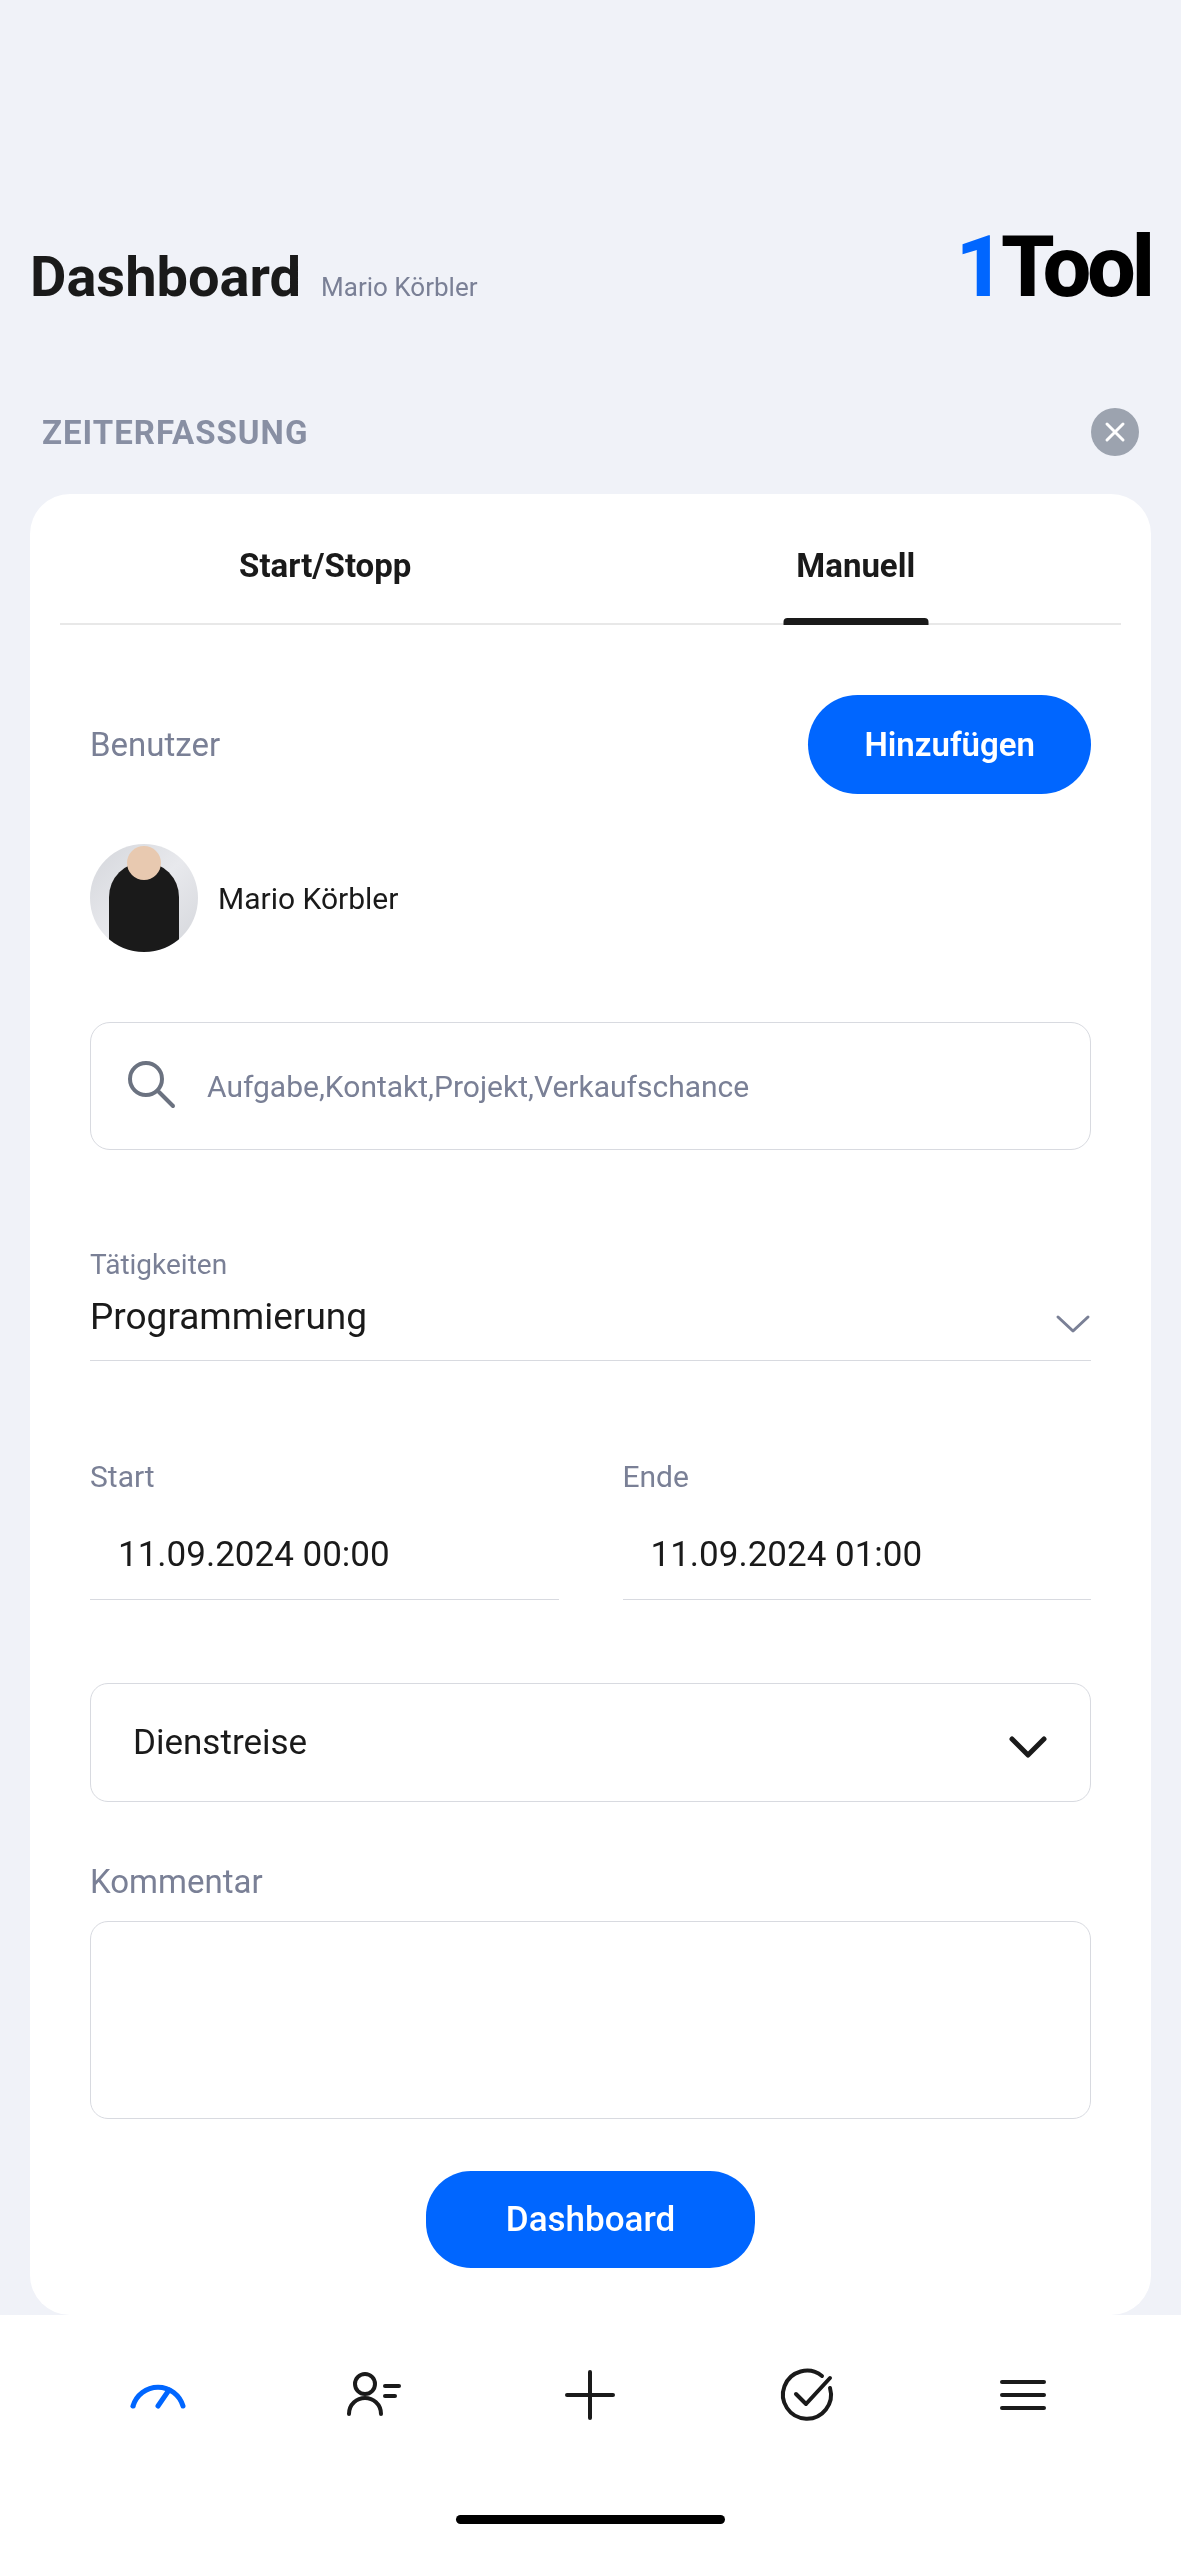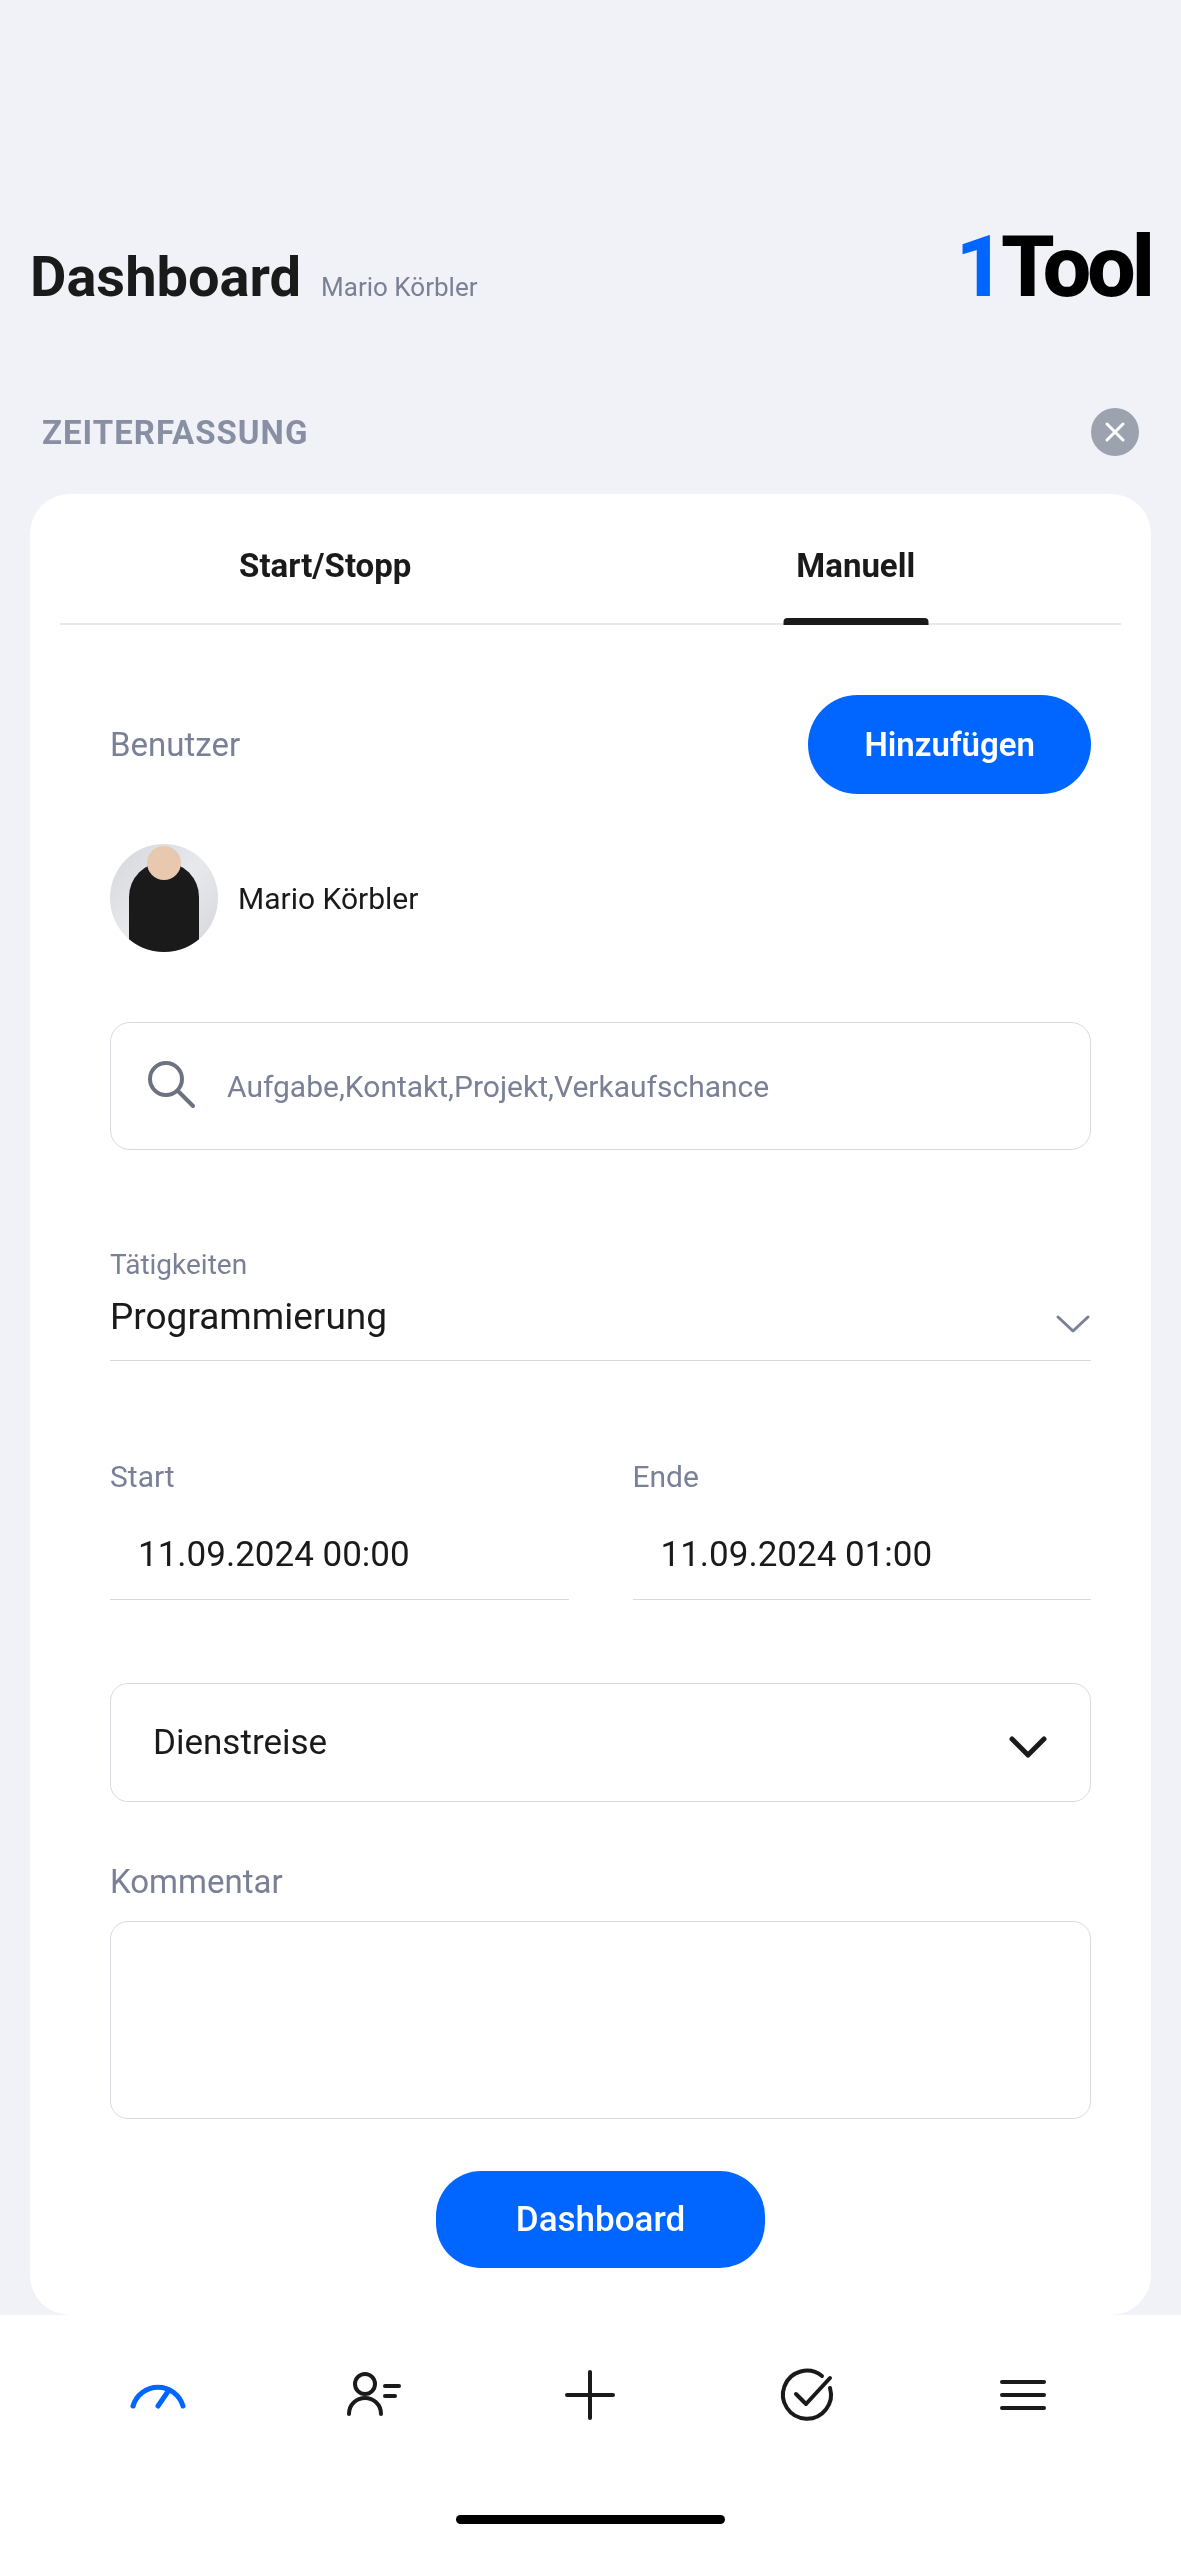--- a/index.html
+++ b/index.html
@@ -121,21 +121,21 @@
       bottom: -2px;
       left: 50%;
       transform: translateX(-50%);
       width: 145px;
       height: 7px;
       background: #1a1a1a;
       border-radius: 4px 4px 0 0;
     }
     
     .form-body {
-      padding: 70px 60px 0 80px;
+      padding: 70px 60px 0 60px;
       flex: 1;
     }
     
     .user-row {
       display: flex;
       justify-content: space-between;
       align-items: center;
       margin-bottom: 50px;
     }
     

